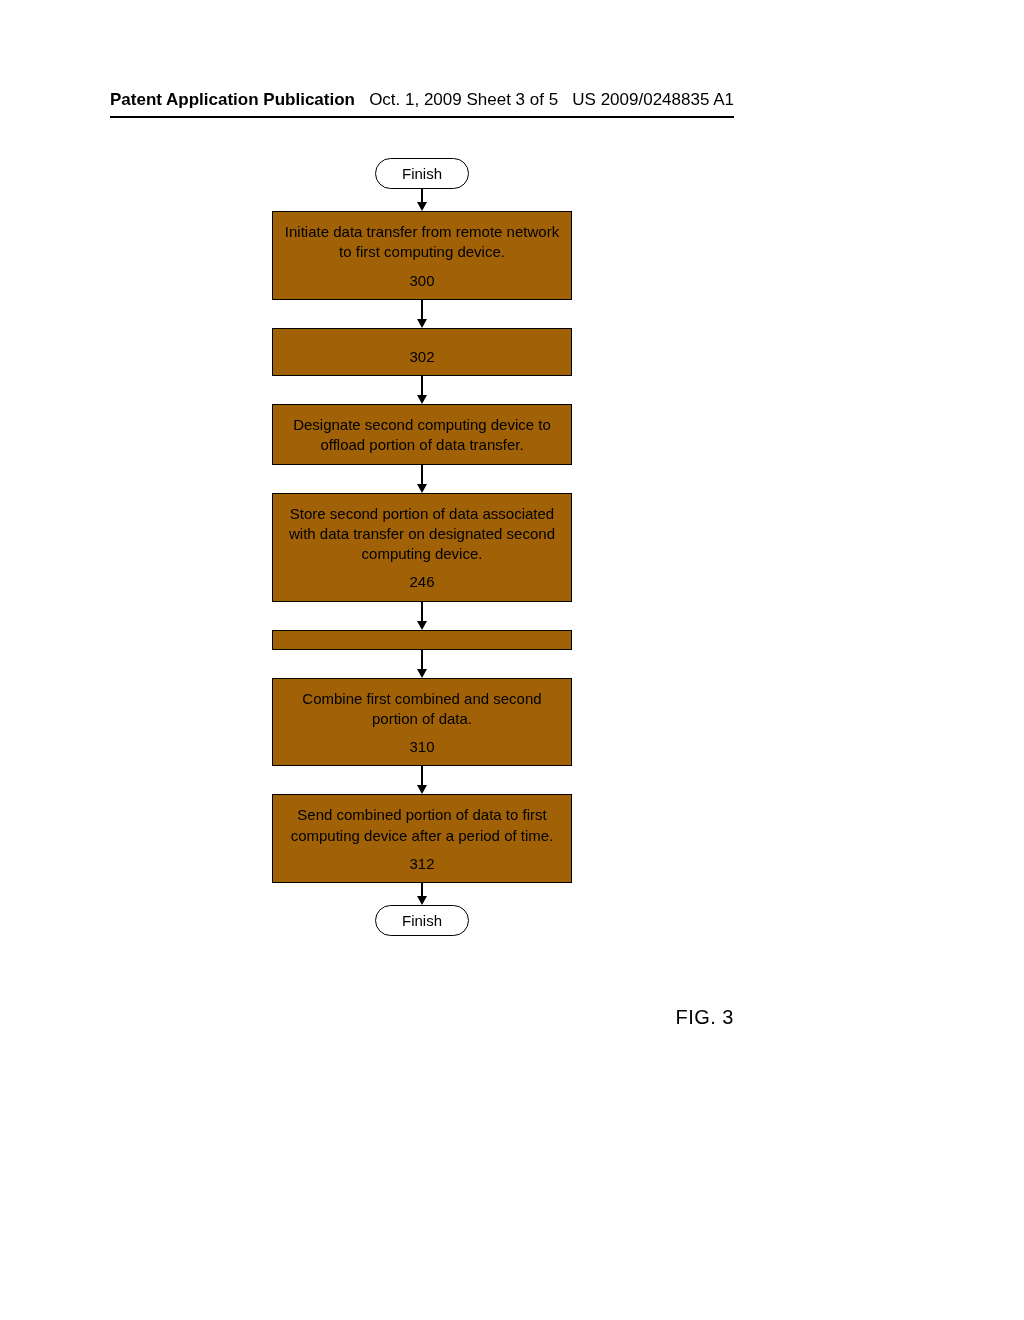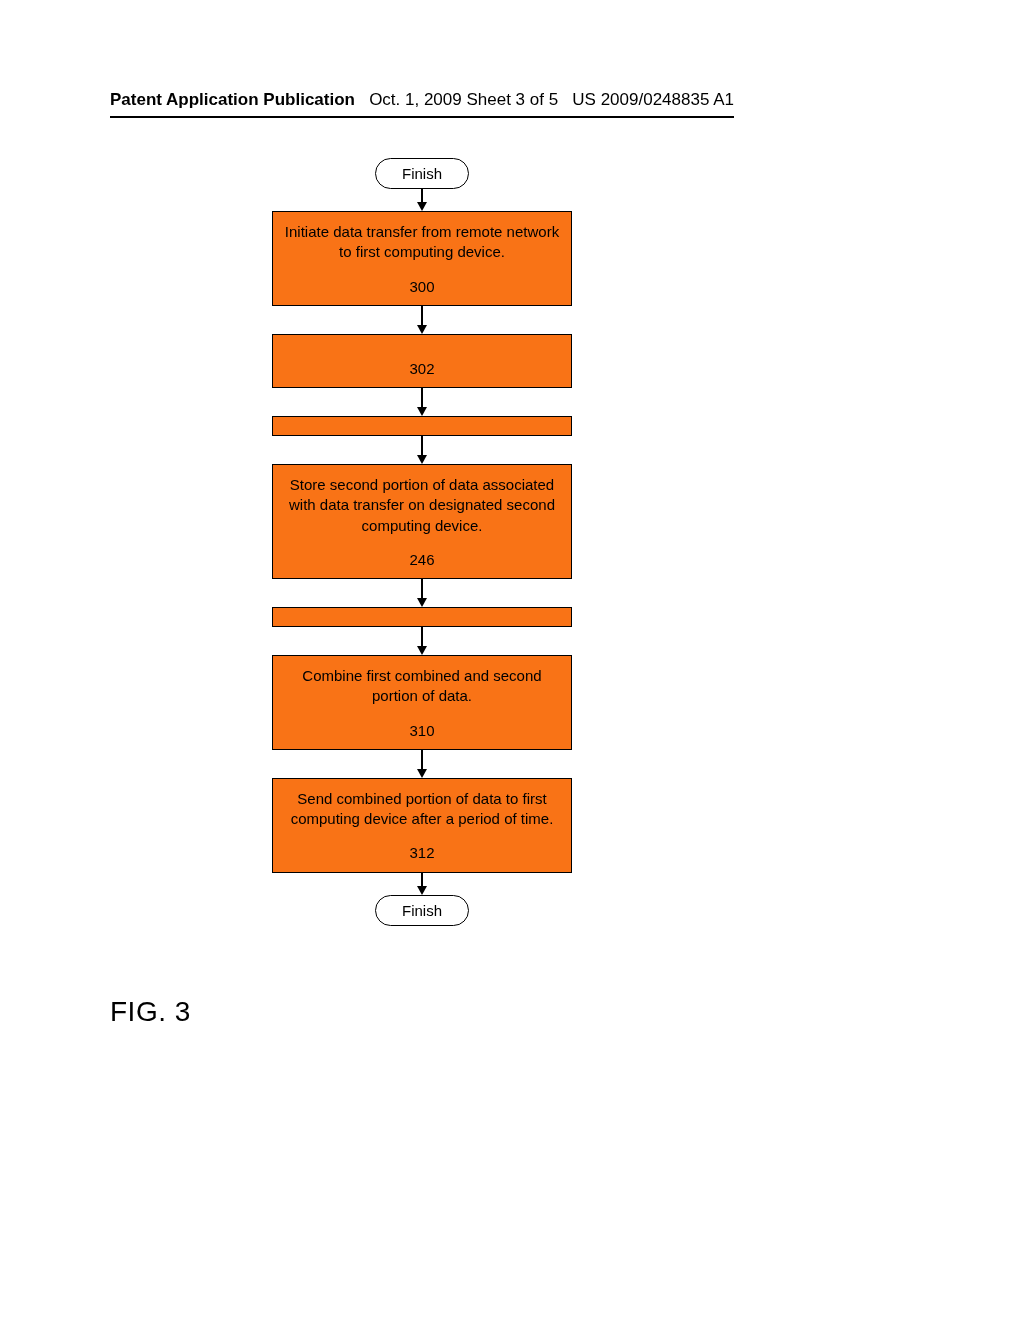--- a/index.html
+++ b/index.html
@@ -42,44 +42,44 @@
     text-align: center;
     background: #fff;
   }
   .step {
     border: 1.5px solid #000;
     width: 300px;
     text-align: center;
     font-size: 15px;
     line-height: 1.35;
     padding: 10px 10px 8px 10px;
-    background: #f97316;
+    background: #a16207;
   }
-  .step .num { margin-top: 14px; }
+  .step .num { margin-top: 8px; }
   .arrow {
     display: flex;
     flex-direction: column;
     align-items: center;
   }
   .arrow .shaft {
     width: 1.5px;
     background: #000;
     height: 20px;
   }
   .arrow .head {
     width: 0; height: 0;
     border-left: 5px solid transparent;
     border-right: 5px solid transparent;
     border-top: 9px solid #000;
     margin-top: -1px;
   }
   .arrow.short .shaft { height: 14px; }
   .fig-label {
-    text-align: left;
-    font-size: 28px;
+    text-align: right;
+    font-size: 20px;
     margin-top: 70px;
     letter-spacing: 0.5px;
   }
 </style>
 </head>
 <body>
 
 <div class="page">
 
   <div class="header">
@@ -108,20 +108,21 @@
 
     <div class="step">
       <div class="num">302</div>
     </div>
     <div class="arrow">
         <div class="shaft"></div>
         <div class="head"></div>
       </div>
 
     <div class="step">
+      <div>Designate second computing device to offload portion of data transfer.</div>
     </div>
     <div class="arrow">
         <div class="shaft"></div>
         <div class="head"></div>
       </div>
 
     <div class="step">
       <div>Store second portion of data associated with data transfer on designated second computing device.</div>
       <div class="num">246</div>
     </div>

